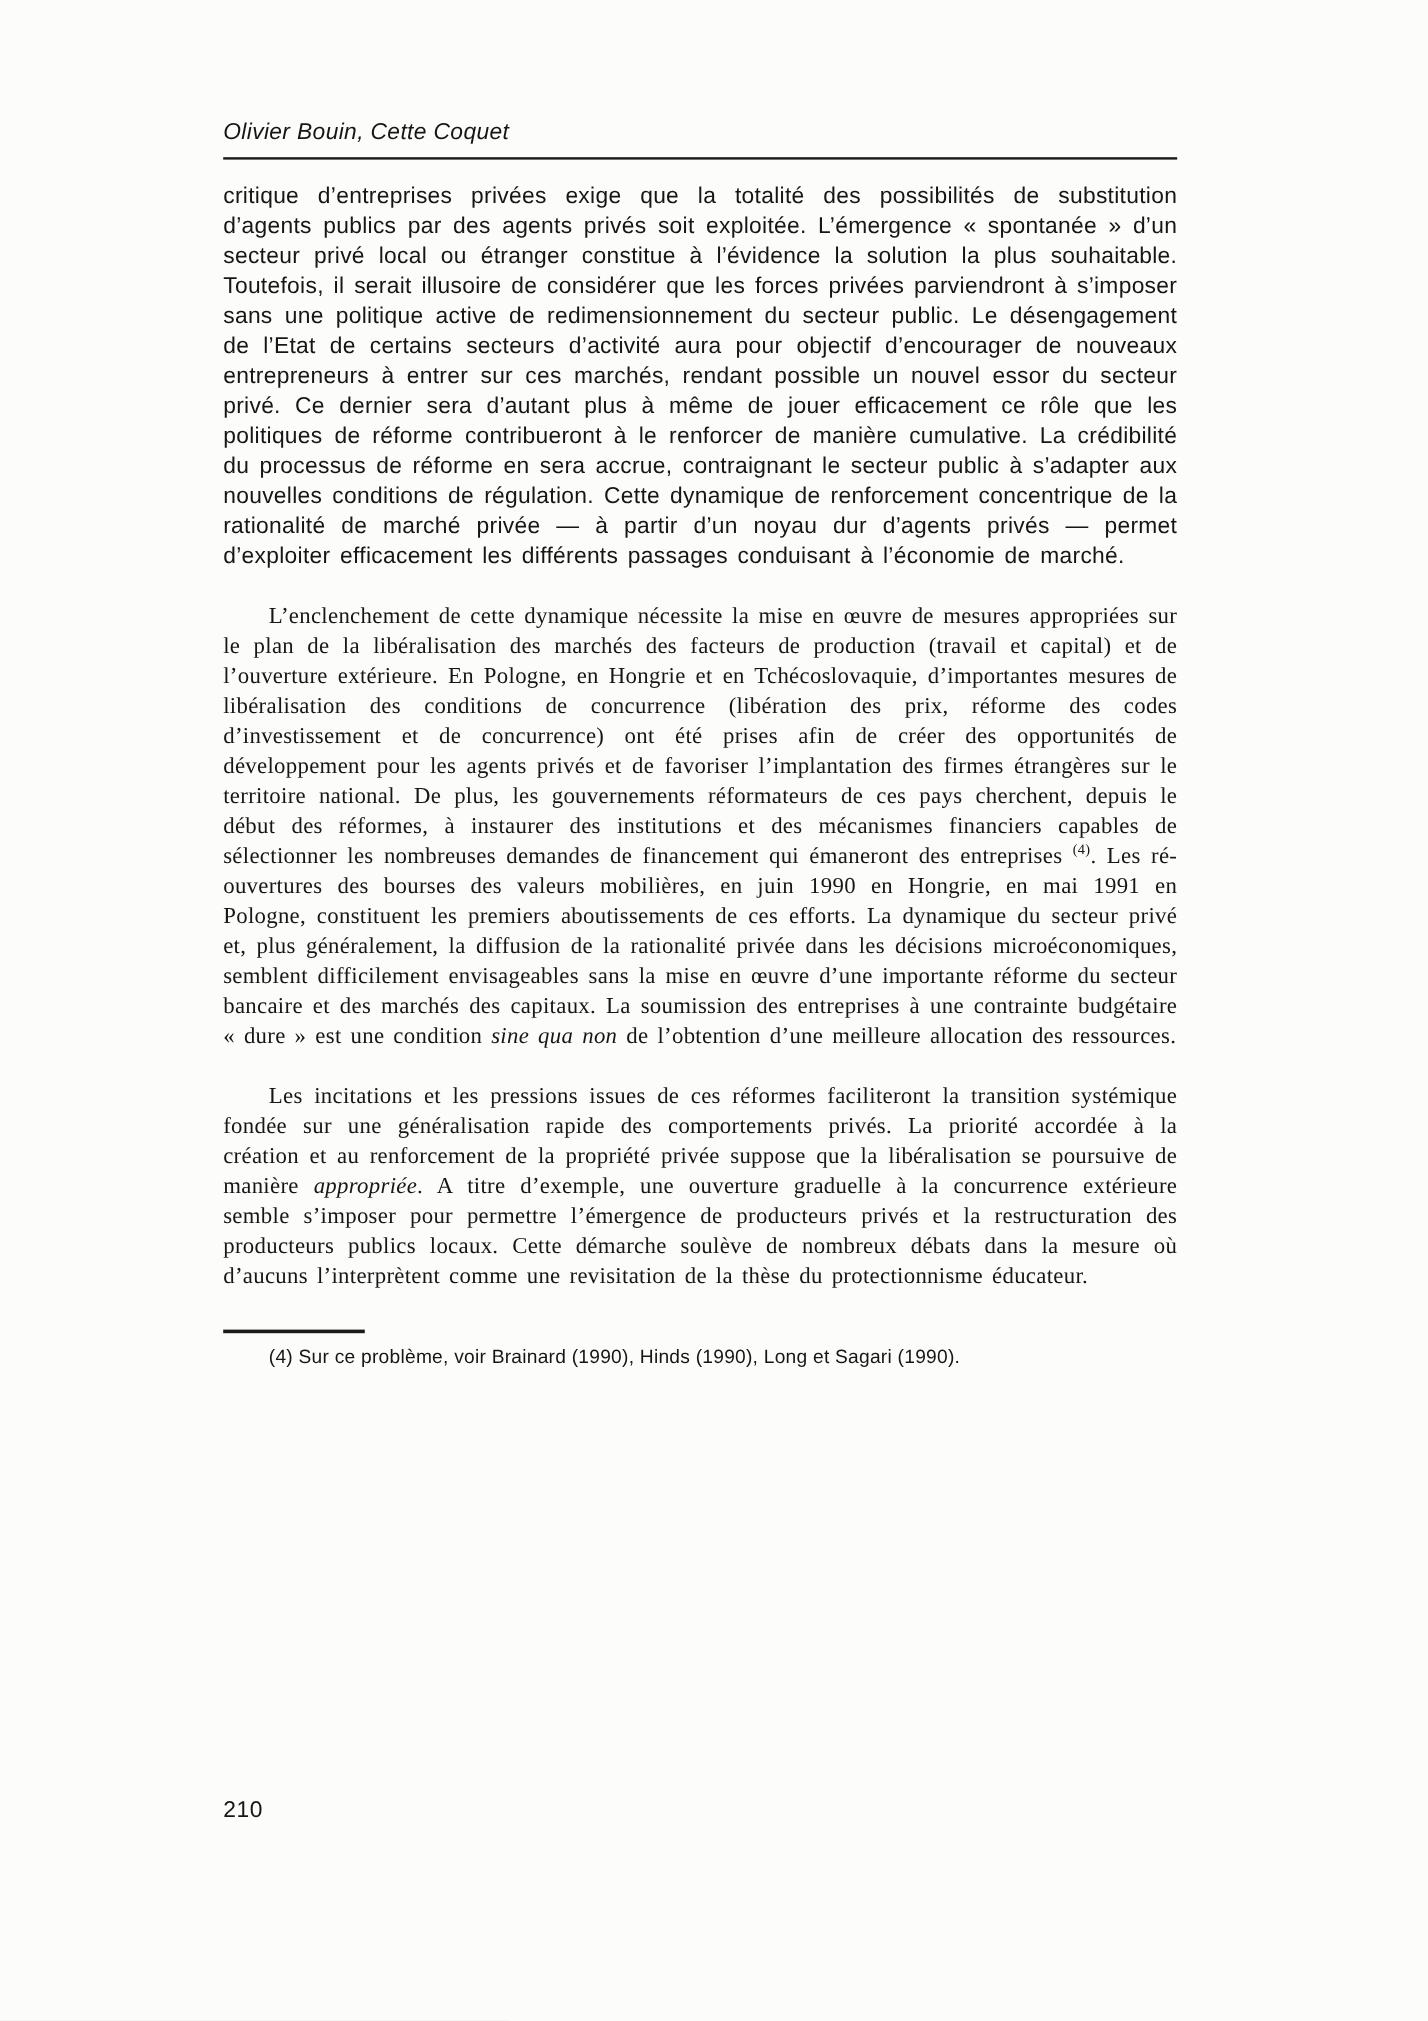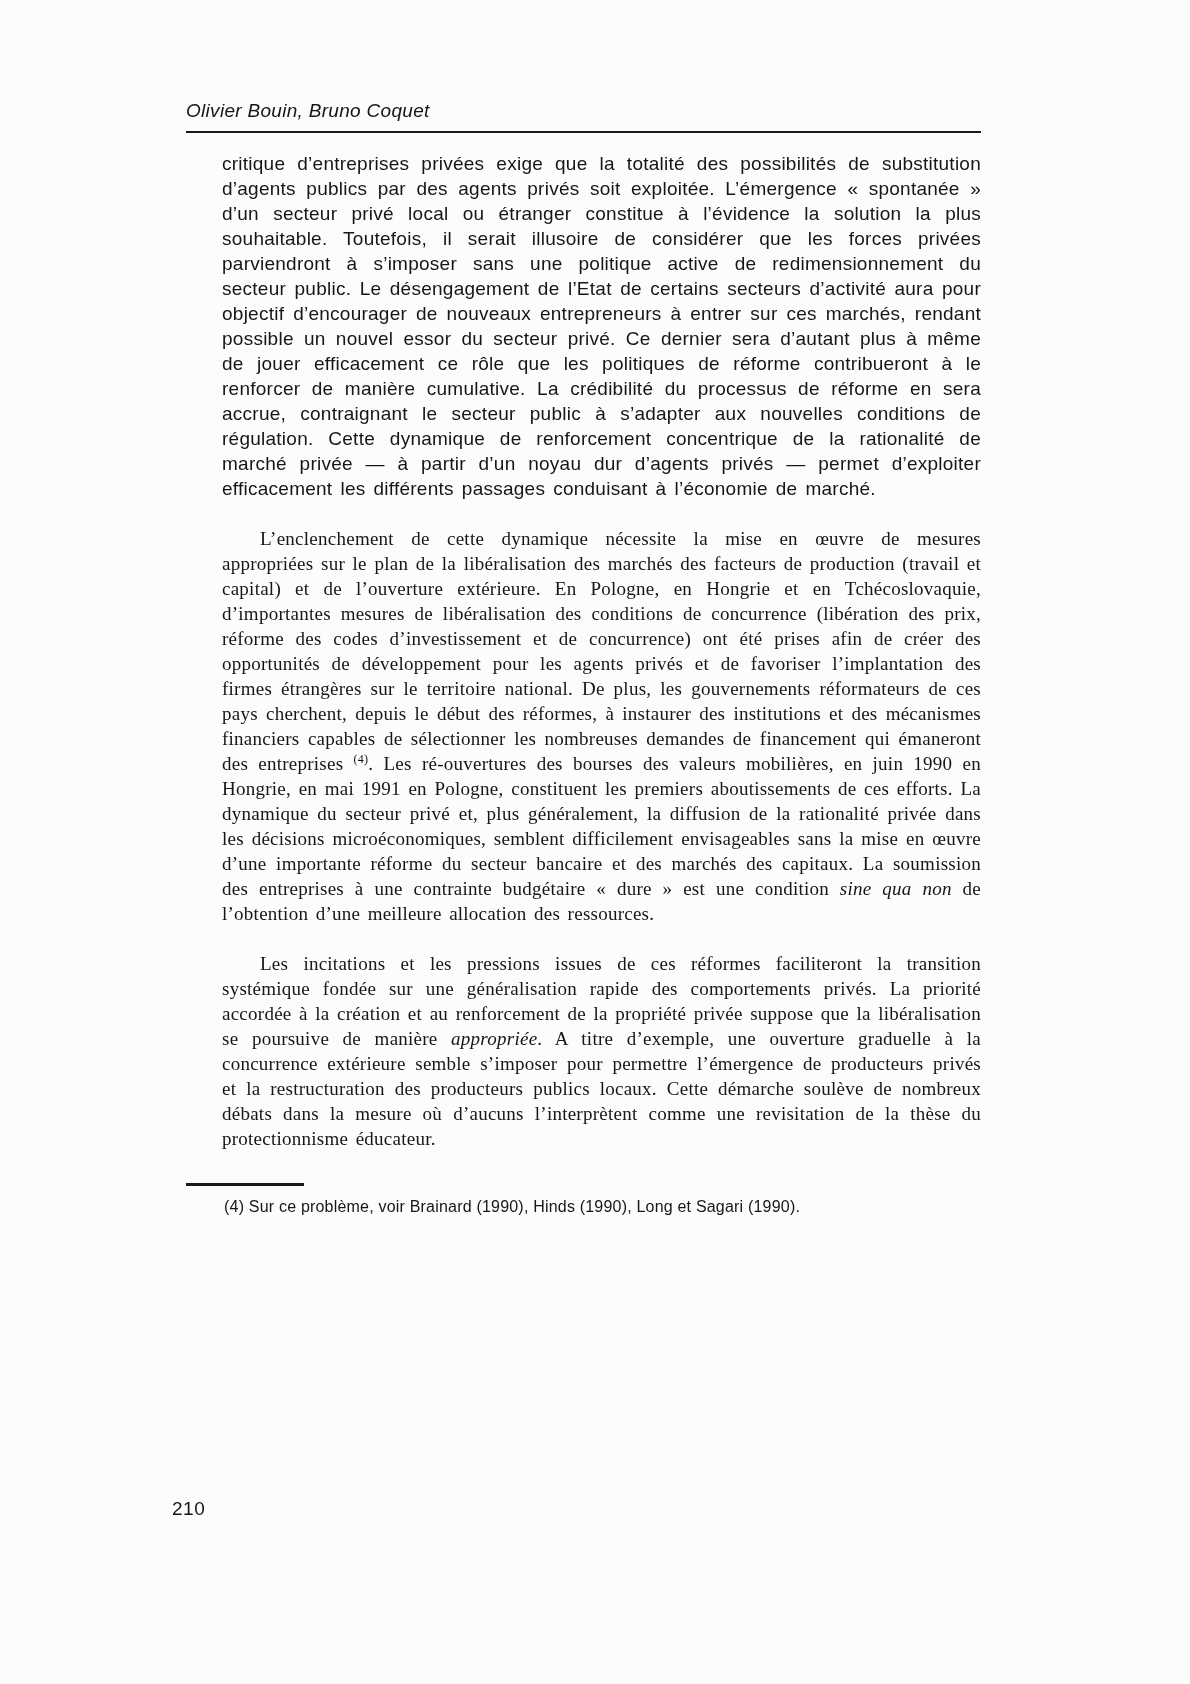--- a/index.html
+++ b/index.html
@@ -29,21 +29,20 @@
     letter-spacing: 0.3px;
     padding-bottom: 9px;
   }
   .header-rule {
     height: 2px;
     background: #1a1a1a;
     width: 100%;
   }
   .body-text {
     margin-top: 18px;
-    margin-left: 36px;
   }
   .body-text p.para {
     font-size: 19px;
     line-height: 25px;
     text-align: justify;
     letter-spacing: 0.25px;
     word-spacing: 2.5px;
     margin: 0 0 25px 0;
   }
   .body-text p.para.indent {
@@ -68,33 +67,33 @@
   }
   .footnote {
     margin: 11px 0 0 0;
     font-size: 16px;
     line-height: 20px;
     letter-spacing: 0.2px;
     text-indent: 38px;
   }
   .page-number {
     position: absolute;
-    left: 172px;
+    left: 186px;
     top: 1498px;
     font-size: 19px;
     letter-spacing: 0.5px;
   }
 </style>
 </head>
 <body>
 
 <div class="page" style="background: rgb(252, 252, 250); color: rgb(22, 22, 22);">
   <div class="content">
 
-    <div class="header-authors">Olivier Bouin, Bruno Coquet</div>
+    <div class="header-authors">Olivier Bouin, Cette Coquet</div>
 
     <div class="header-rule" style="background: rgb(26, 26, 26);"></div>
 
     <div class="body-text">
         <p class="para">critique d’entreprises privées exige que la totalité des possibilités de substitution d’agents publics par des agents privés soit exploitée. L’émergence « spontanée » d’un secteur privé local ou étranger constitue à l’évidence la solution la plus souhaitable. Toutefois, il serait illusoire de considérer que les forces privées parviendront à s’imposer sans une politique active de redimensionnement du secteur public. Le désengagement de l’Etat de certains secteurs d’activité aura pour objectif d’encourager de nouveaux entrepreneurs à entrer sur ces marchés, rendant possible un nouvel essor du secteur privé. Ce dernier sera d’autant plus à même de jouer efficacement ce rôle que les politiques de réforme contribueront à le renforcer de manière cumulative. La crédibilité du processus de réforme en sera accrue, contraignant le secteur public à s’adapter aux nouvelles conditions de régulation. Cette dynamique de renforcement concentrique de la rationalité de marché privée — à partir d’un noyau dur d’agents privés — permet d’exploiter efficacement les différents passages conduisant à l’économie de marché.</p>
         <p class="para indent">L’enclenchement de cette dynamique nécessite la mise en œuvre de mesures appropriées sur le plan de la libéralisation des marchés des facteurs de production (travail et capital) et de l’ouverture extérieure. En Pologne, en Hongrie et en Tchécoslovaquie, d’importantes mesures de libéralisation des conditions de concurrence (libération des prix, réforme des codes d’investissement et de concurrence) ont été prises afin de créer des opportunités de développement pour les agents privés et de favoriser l’implantation des firmes étrangères sur le territoire national. De plus, les gouvernements réformateurs de ces pays cherchent, depuis le début des réformes, à instaurer des institutions et des mécanismes financiers capables de sélectionner les nombreuses demandes de financement qui émaneront des entreprises <sup>(4)</sup>. Les ré-ouvertures des bourses des valeurs mobilières, en juin 1990 en Hongrie, en mai 1991 en Pologne, constituent les premiers aboutissements de ces efforts. La dynamique du secteur privé et, plus généralement, la diffusion de la rationalité privée dans les décisions microéconomiques, semblent difficilement envisageables sans la mise en œuvre d’une importante réforme du secteur bancaire et des marchés des capitaux. La soumission des entreprises à une contrainte budgétaire « dure » est une condition <i>sine qua non</i> de l’obtention d’une meilleure allocation des ressources.</p>
         <p class="para indent">Les incitations et les pressions issues de ces réformes faciliteront la transition systémique fondée sur une généralisation rapide des comportements privés. La priorité accordée à la création et au renforcement de la propriété privée suppose que la libéralisation se poursuive de manière <i>appropriée</i>. A titre d’exemple, une ouverture graduelle à la concurrence extérieure semble s’imposer pour permettre l’émergence de producteurs privés et la restructuration des producteurs publics locaux. Cette démarche soulève de nombreux débats dans la mesure où d’aucuns l’interprètent comme une revisitation de la thèse du protectionnisme éducateur.</p>
       </div>
 
     <div class="footnote-block">

